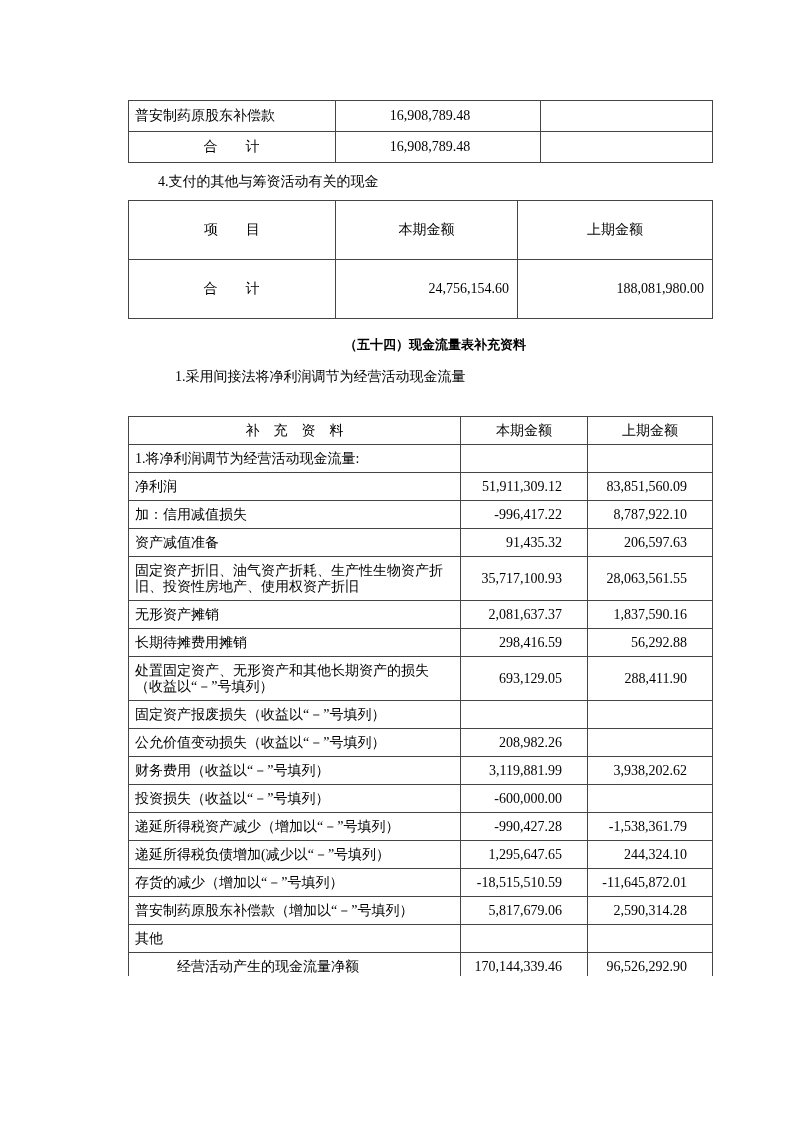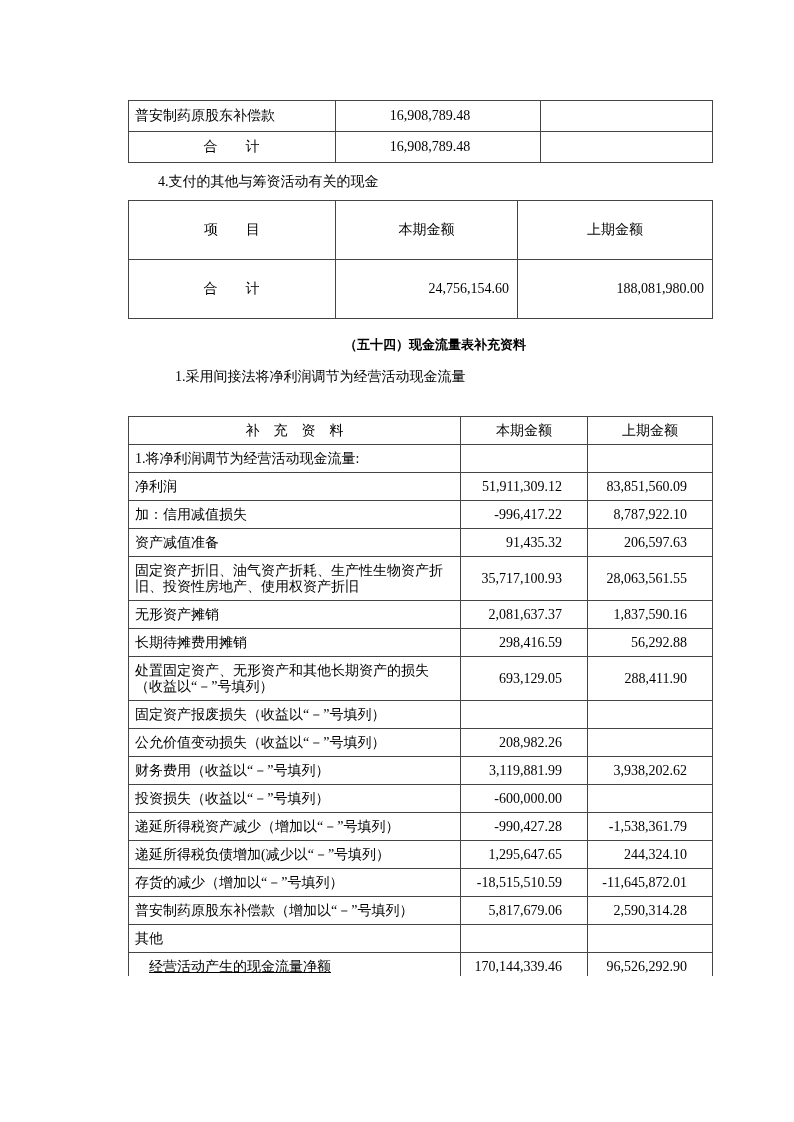--- a/index.html
+++ b/index.html
@@ -36,21 +36,21 @@
   
   .tbl-fin td, .tbl-fin th { padding: 21px 6px; line-height: 16px; }
   .tbl-fin .c-num { padding-right: 8px; }
   
   .tbl-supp td, .tbl-supp th { padding: 5.5px 6px; line-height: 16px; }
   .tbl-supp .c-num { padding-right: 25px; }
 
   .c-head { text-align: center; }
   .c-label { text-align: left; padding-left: 5px; }
   .c-label.indent-1 { }
-  .c-label.indent-2 { padding-left: 20px; text-decoration: underline; }
+  .c-label.indent-2 { padding-left: 48px; }
   .c-label.total { text-align: center; padding-left: 5px; }
   .c-num { text-align: right; }
 
   .para-section4 {
     margin: 10px 0 9px 30px;
     font-size: 14px;
     line-height: 18px;
   }
   .heading-54 {
     margin: 16px 0 0 30px;

